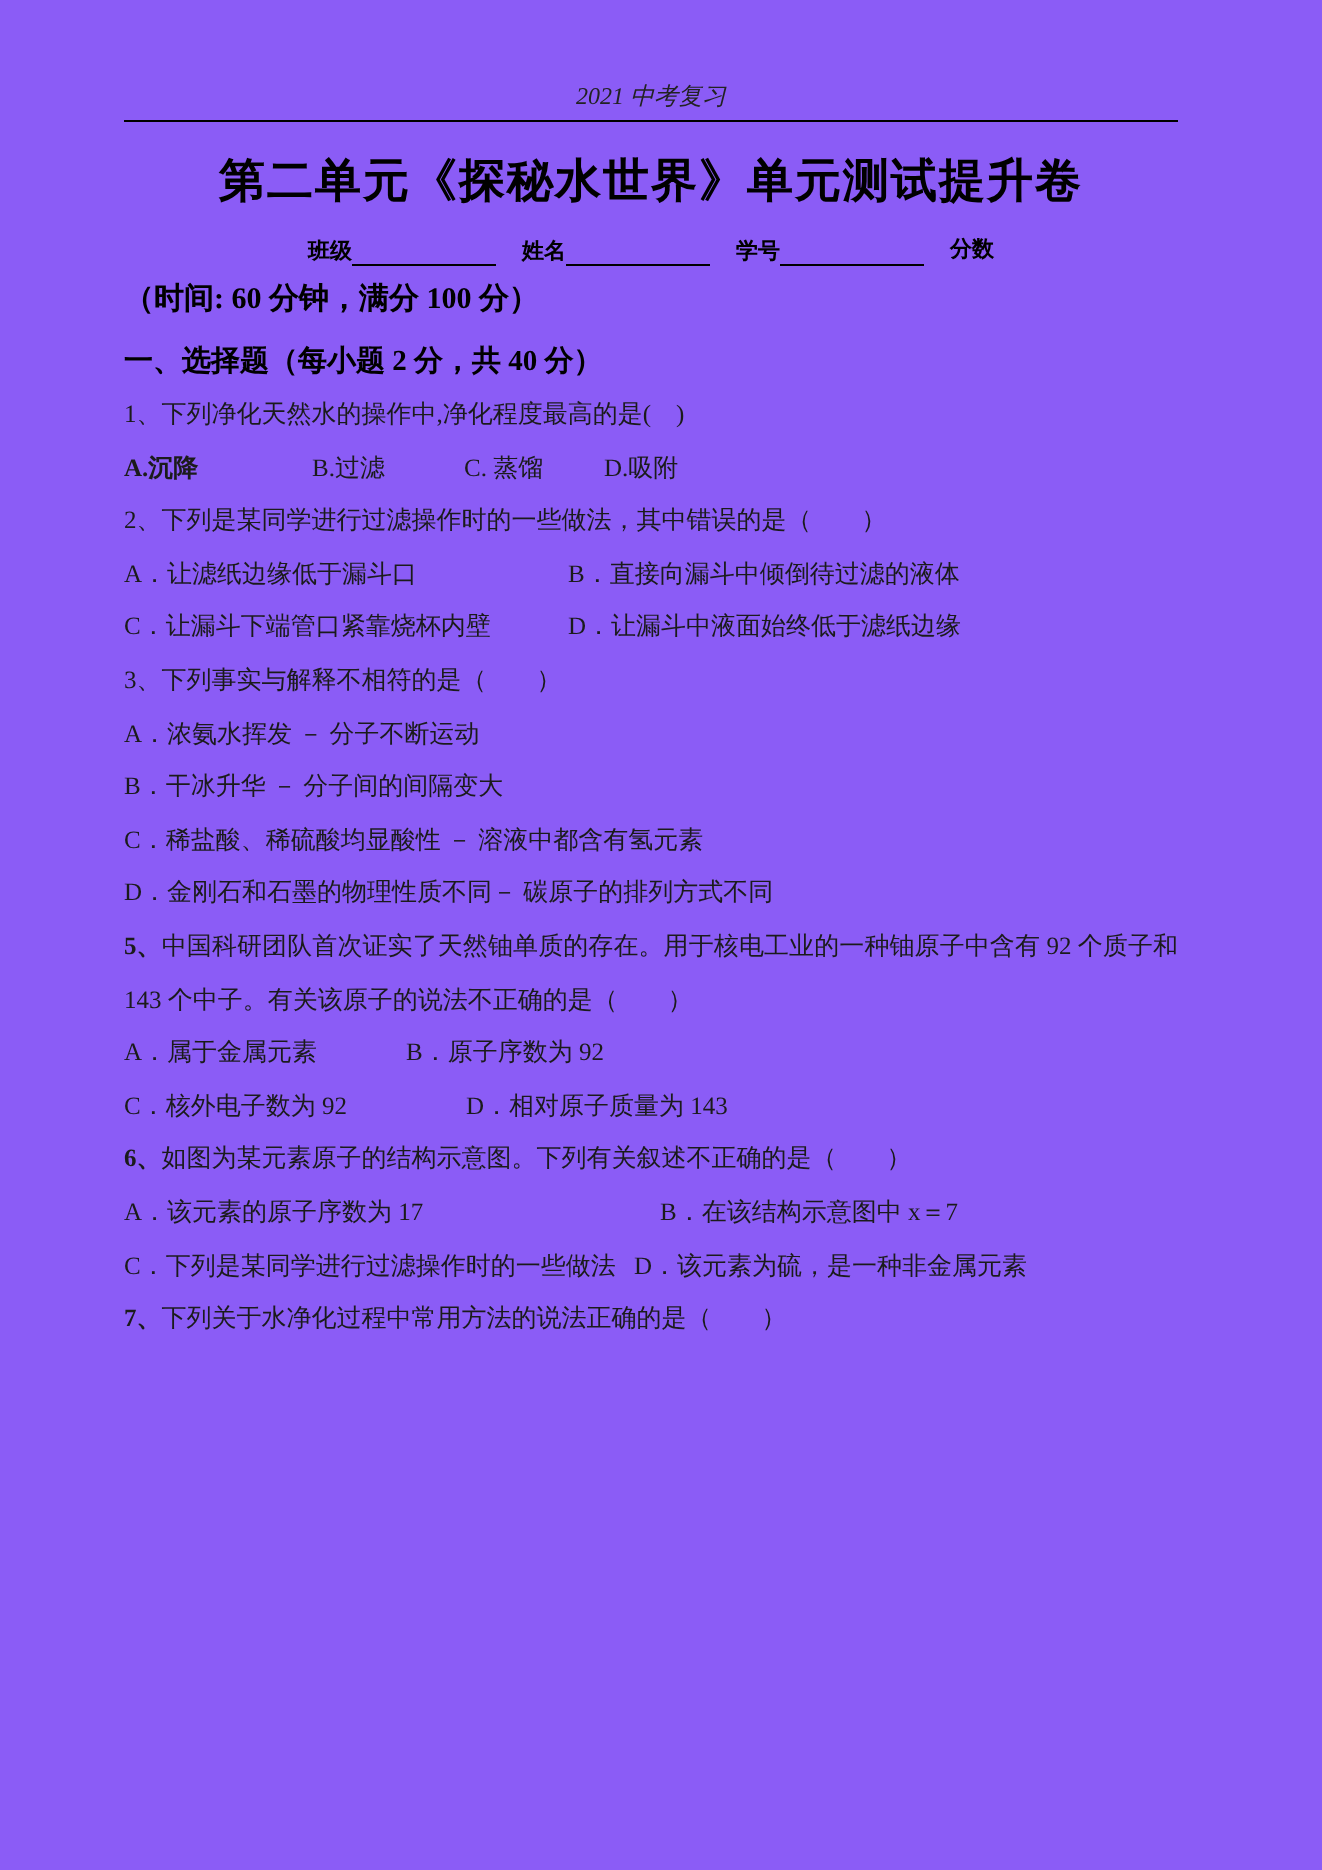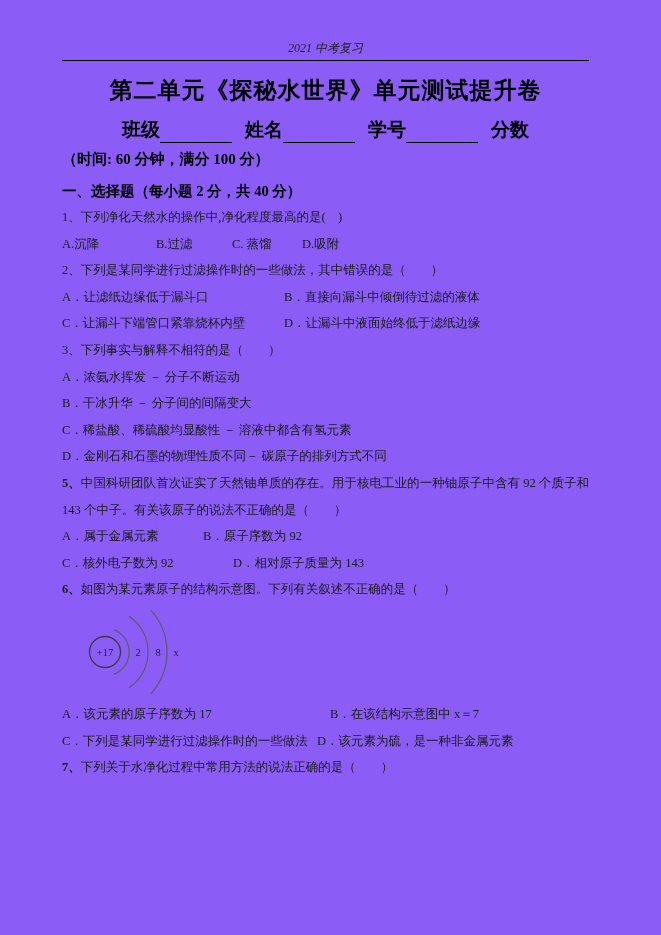--- a/index.html
+++ b/index.html
@@ -34,21 +34,21 @@
     letter-spacing: 1px;
     color: #000;
   }
   .info-line {
     margin-top: 11px;
     display: flex;
     justify-content: center;
     align-items: flex-start;
     gap: 13px;
     font-weight: bold;
-    font-size: 19px;
+    font-size: 11px;
     color: #000;
   }
   .info-group { display: inline-flex; align-items: flex-end; }
   .blank-line {
     display: inline-block;
     width: 72px;
     height: 15px;
     border-bottom: 1.4px solid #000;
   }
   .time-note {
@@ -69,21 +69,21 @@
     font-size: 12.5px;
     line-height: 26.6px;
     color: #1b1b1b;
   }
   .stem { text-align: justify; }
   .qn-bold { font-weight: bold; }
   .opt { display: inline-block; }
   .w70  { width: 70px; }
   .w76  { width: 76px; }
   .w82  { width: 82px; }
-  .w94  { width: 94px; }
+  .w94  { width: 94px; font-weight: bold; }
   .w141 { width: 141px; }
   .w171 { width: 171px; }
   .w222 { width: 222px; }
   .w255 { width: 255px; }
   .w268 { width: 268px; }
   .diagram {
     margin: 3px 0 3px 12px;
     height: 92px;
   }
   .diagram svg { display: block; }
@@ -141,32 +141,20 @@
   </div>
 
   <div>
     <p class="line stem"><span class="qn-bold">5、</span><span>中国科研团队首次证实了天然铀单质的存在。用于核电工业的一种铀原子中含有 92 个质子和143 个中子。有关该原子的说法不正确的是（　　）</span></p>
     <p class="line"><span class="opt w141">A．属于金属元素</span><span class="opt">B．原子序数为 92</span></p>
     <p class="line"><span class="opt w171">C．核外电子数为 92</span><span class="opt">D．相对原子质量为 143</span></p>
   </div>
 
   <div>
     <p class="line stem"><span class="qn-bold">6、</span><span>如图为某元素原子的结构示意图。下列有关叙述不正确的是（　　）</span></p>
-    <div class="diagram">
-      <svg width="118" height="92" viewBox="0 0 118 92">
-        <circle cx="31" cy="46" r="15.5" fill="none" stroke="#3c3c3c" stroke-width="1.3"></circle>
-        <text x="31" y="50" font-size="10.5" text-anchor="middle" fill="#222" font-family="Liberation Serif, serif">+17</text>
-        <path d="M 40.0 23.7 A 24 24 0 0 1 40.0 68.3" fill="none" stroke="#5a5a5a" stroke-width="1.1"></path>
-        <path d="M 55.0 10.3 A 43 43 0 0 1 55.0 81.7" fill="none" stroke="#5a5a5a" stroke-width="1.1"></path>
-        <path d="M 76.7 4.1 A 62 62 0 0 1 76.7 87.9" fill="none" stroke="#5a5a5a" stroke-width="1.1"></path>
-        <text x="64" y="50" font-size="10.5" text-anchor="middle" fill="#222" font-family="Liberation Serif, serif">2</text>
-        <text x="84" y="50" font-size="10.5" text-anchor="middle" fill="#222" font-family="Liberation Serif, serif">8</text>
-        <text x="102" y="50" font-size="10.5" text-anchor="middle" fill="#222" font-family="Liberation Serif, serif">x</text>
-      </svg>
-    </div>
     <p class="line"><span class="opt w268">A．该元素的原子序数为 17</span><span class="opt">B．在该结构示意图中 x＝7</span></p>
     <p class="line"><span class="opt w255">C．下列是某同学进行过滤操作时的一些做法</span><span class="opt">D．该元素为硫，是一种非金属元素</span></p>
   </div>
 
   <div>
     <p class="line stem"><span class="qn-bold">7、</span><span>下列关于水净化过程中常用方法的说法正确的是（　　）</span></p>
   </div>
 
 </div>
 

